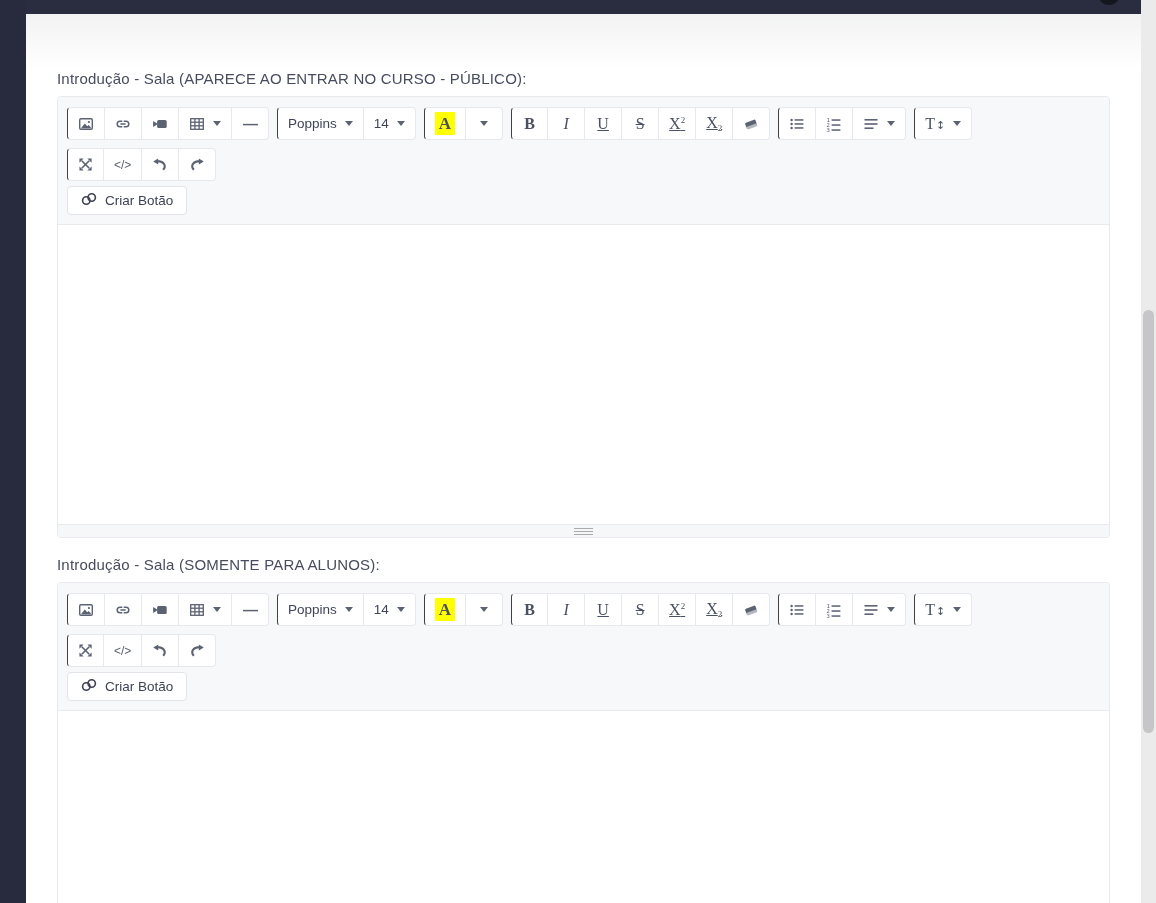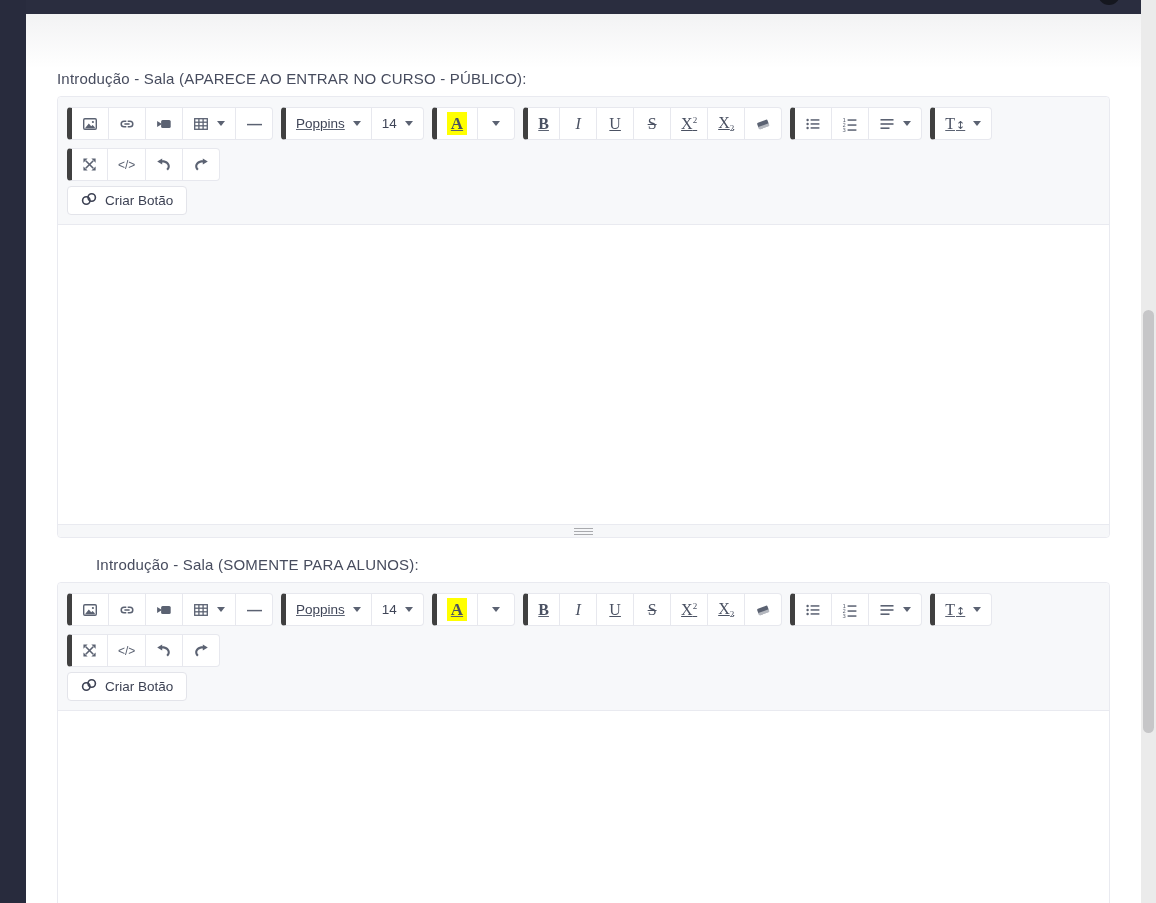--- a/index.html
+++ b/index.html
@@ -14,34 +14,34 @@
   .sidebar { position:absolute; left:0; top:0; width:26px; height:903px; background:#282b3d; z-index:6; }
   .avatar { position:absolute; left:1098px; top:-17px; width:22px; height:22px; border-radius:50%; background:#15171f; z-index:7; }
   .scroll-track { position:absolute; right:0; top:0; width:15px; height:903px; background:#ebebeb; z-index:8; }
   .scroll-thumb { position:absolute; left:2px; top:310px; width:11px; height:423px; border-radius:6px; background:#c6c6c8; }
   
   .content { position:absolute; left:26px; top:14px; width:1115px; height:889px; background:#ffffff; overflow:hidden; }
   .content::before { content:""; position:absolute; left:0; top:0; right:0; height:55px;
     background:linear-gradient(180deg, rgba(40,44,62,0.06), rgba(255,255,255,0)); pointer-events:none; }
   .inner { position:relative; padding:0 31px; }
   .field-label { margin-top:56px; margin-bottom:9px; font-size:15px; color:#474c5e; letter-spacing:.2px; }
-  .field-label.second { margin-top:18px;margin-left:39px; }
+  .field-label.second { margin-top:18px; }
   
   .editor { border:1px solid #e9eaf0; border-radius:4px; background:#fff; }
   .toolbar { background:#f7f8fa; border-bottom:1px solid #e9eaf0; border-radius:4px 4px 0 0; padding:10px 9px 9px 9px; }
   .tb-row { display:flex; flex-wrap:wrap; align-items:center; gap:8px; }
   .tb-row2 { margin-top:5px; }
   .group { display:flex; }
   .btn {
     display:flex; align-items:center; justify-content:center;
     height:33px; min-width:37px; padding:0 10px;
     background:#fff; border:1px solid #e7e8ee; border-left:none;
     color:#5b6272; cursor:pointer; font-size:13px;
   }
-  .group .btn:first-child { border-left:5px solid #404040; border-radius:4px 0 0 4px;text-decoration:underline; }
+  .group .btn:first-child { border-left:1px solid #404040; border-radius:4px 0 0 4px; }
   .group .btn:last-child { border-radius:0 4px 4px 0; }
   .group .btn:only-child { border-radius:4px; }
   .btn svg { display:block; }
   .caret { width:0; height:0; border-left:4px solid transparent; border-right:4px solid transparent;
     border-top:5px solid #5b6272; margin-left:8px; }
   .caret.alone { margin-left:0; }
   .dd-label { font-size:13.5px; color:#3f4557; }
   .serif { font-family:"Liberation Serif","DejaVu Serif",serif; font-size:16px; color:#4a5162; }
   .b-bold { font-weight:700; }
   .b-italic { font-style:italic; }

